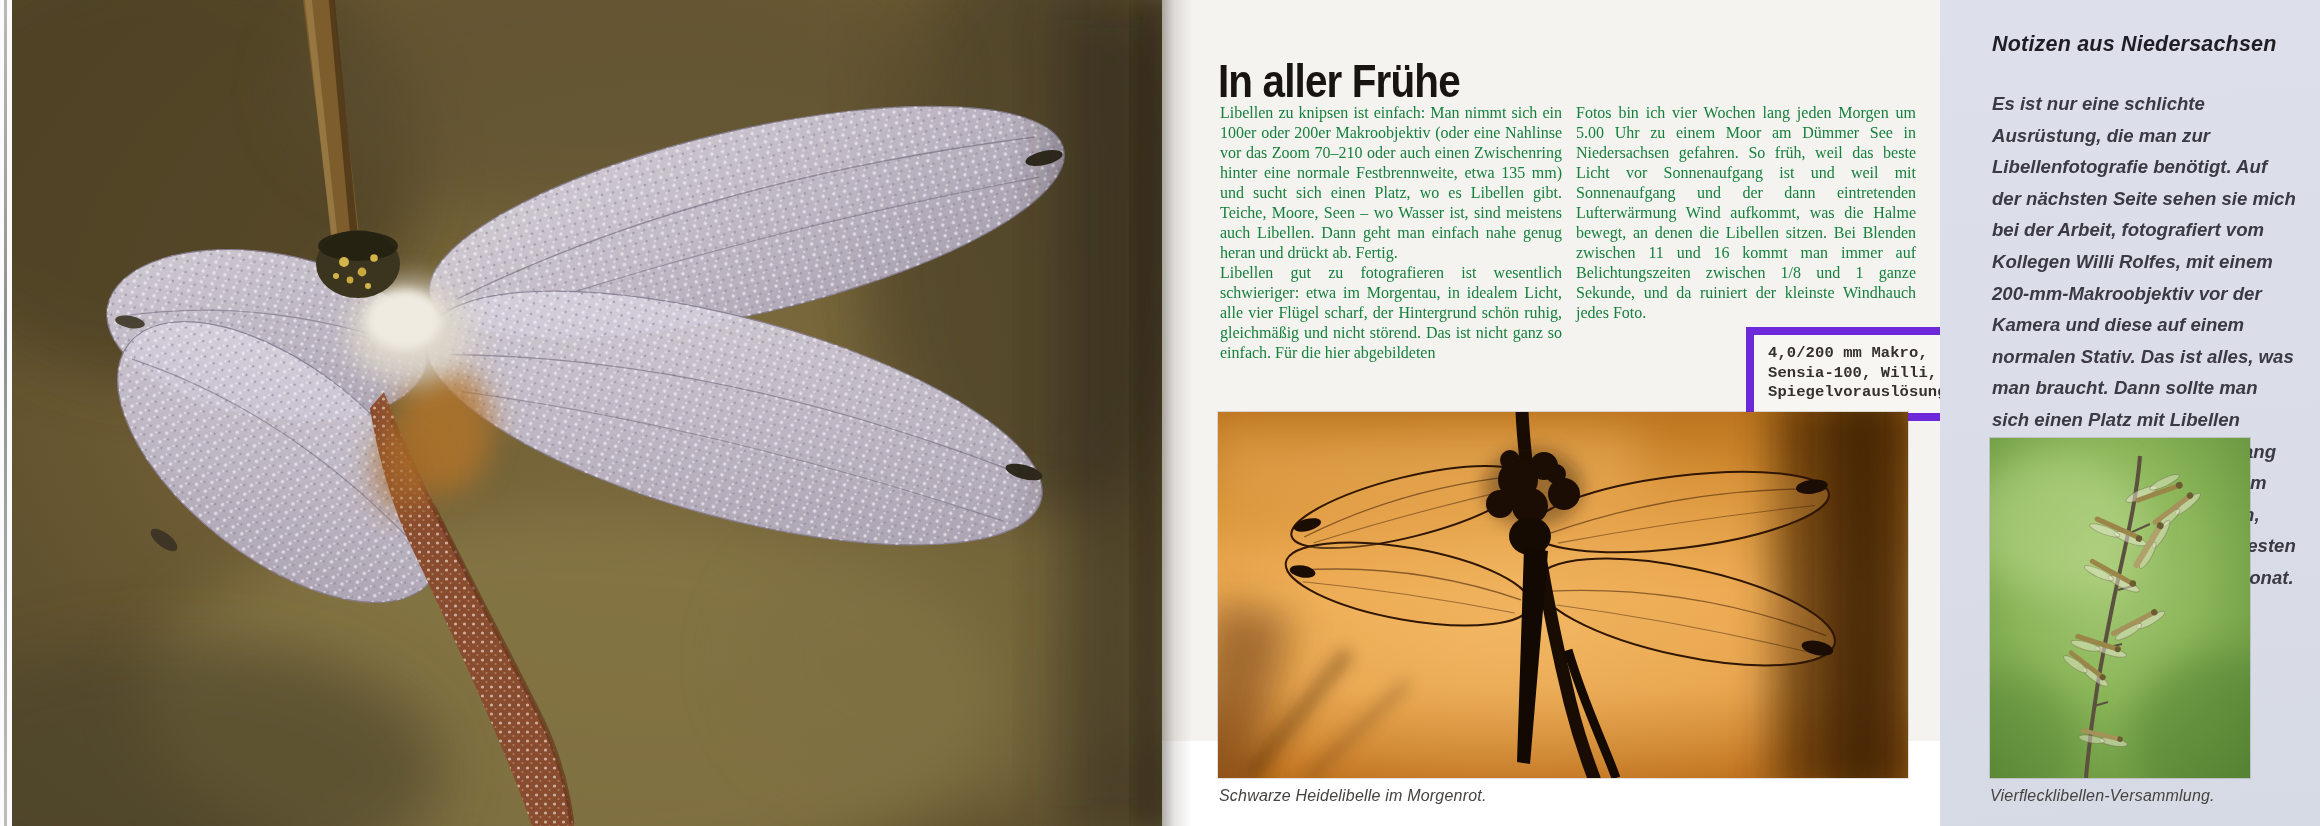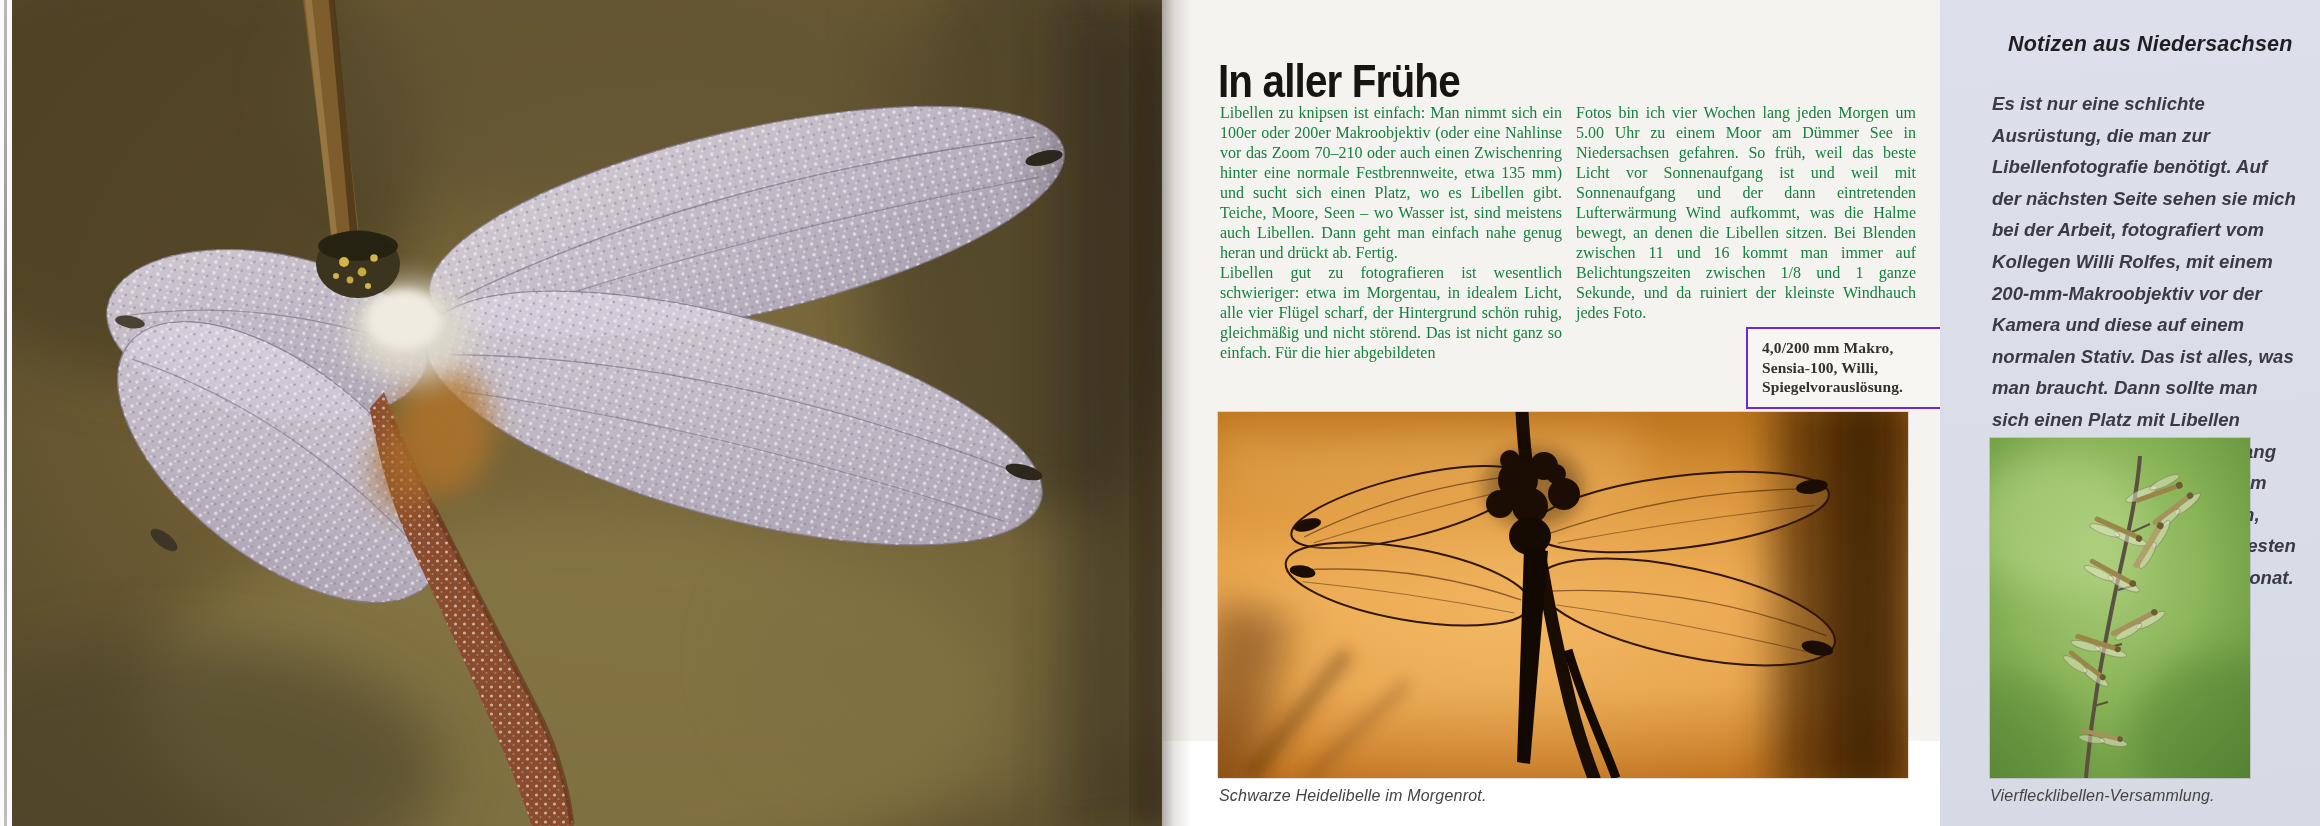--- a/index.html
+++ b/index.html
@@ -17,31 +17,31 @@
   .page-right{left:1162px;top:0;width:778px;height:741px;background:linear-gradient(165deg,#f7f5f2 0%,#f6f4f1 55%,#ecegea 100%);background-color:#f5f3f0;padding-left:47px;}
   .gutter-shadow{left:0;top:0;width:30px;height:826px;background:linear-gradient(to right,rgba(45,35,22,.38),rgba(45,35,22,.12) 40%,rgba(45,35,22,0));}
 
   .page-title{left:56px;top:22px;font-family:"Liberation Sans",sans-serif;font-size:47px;font-weight:600;letter-spacing:-1px;color:#171411;transform:scaleX(.86);transform-origin:left top;white-space:nowrap;}
 
   .bodycol{font-size:16px;line-height:20px;text-align:justify;color:#15803d;}
   .bodycol p{margin:0;}
   .col1{left:58px;top:103px;width:342px;}
   .col2{left:414px;top:103px;width:340px;}
 
-  .techbox{left:584px;top:327px;width:234px;border:2px solid #6d28d9;background:#f8f6f3;box-sizing:border-box;padding:9px 12px 10px 14px;font-family:Liberation Serif, serif;font-size:15.5px;font-weight:700;line-height:19.5px;color:#34312c;letter-spacing:.1px;}
+  .techbox{left:584px;top:327px;width:234px;border:8px solid #6d28d9;background:#f8f6f3;box-sizing:border-box;padding:9px 12px 10px 14px;font-family:Liberation Mono, monospace;font-size:15.5px;font-weight:700;line-height:19.5px;color:#34312c;letter-spacing:.1px;}
   .techbox span{display:block;}
 
   .photo-main{left:56px;top:412px;width:690px;height:366px;box-shadow:0 0 0 1px rgba(60,40,20,.15);}
 
   .caption{font-family:"Liberation Sans",sans-serif;font-style:italic;font-size:16px;color:#454340;letter-spacing:.2px;white-space:nowrap;}
   .caption-main{left:57px;top:787px;}
 
   
   .sidebar{left:1940px;top:0;width:380px;height:826px;background:linear-gradient(175deg,#dde0ea 0%,#dadde7 60%,#d6dae5 100%);}
-  .sb-heading{left:68px;top:32px;font-family:"Liberation Sans",sans-serif;font-style:italic;font-weight:700;font-size:21.5px;color:#201e24;letter-spacing:.2px;white-space:nowrap;}
+  .sb-heading{left:52px;top:32px;font-family:"Liberation Sans",sans-serif;font-style:italic;font-weight:700;font-size:21.5px;color:#201e24;letter-spacing:.2px;white-space:nowrap;}
   .sb-body{left:52px;top:88px;width:306px;font-family:"Liberation Sans",sans-serif;font-style:italic;font-weight:600;font-size:18.6px;line-height:31.6px;color:#3a3944;}
   .sb-photo{left:50px;top:438px;width:260px;height:340px;box-shadow:0 0 0 1px rgba(80,90,60,.2);}
   .caption-sb{left:50px;top:787px;}
 </style>
 </head>
 <body>
 
 <div class="spread">
 
   <div class="abs scan-edge">

